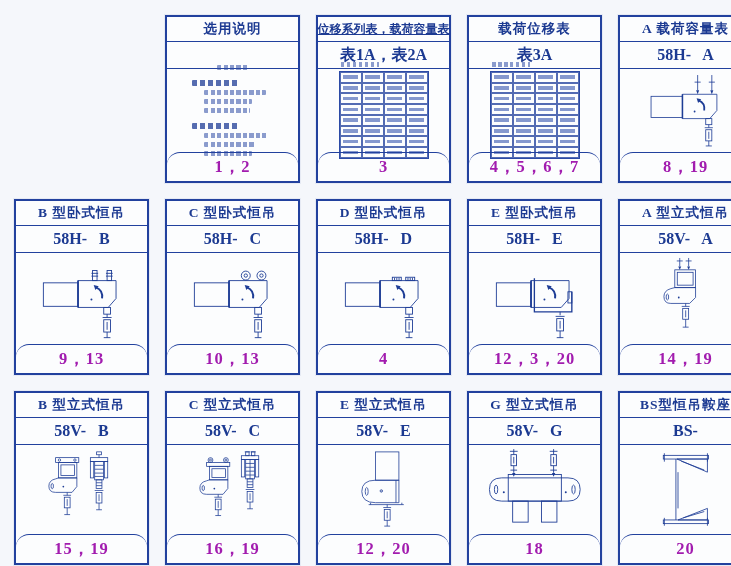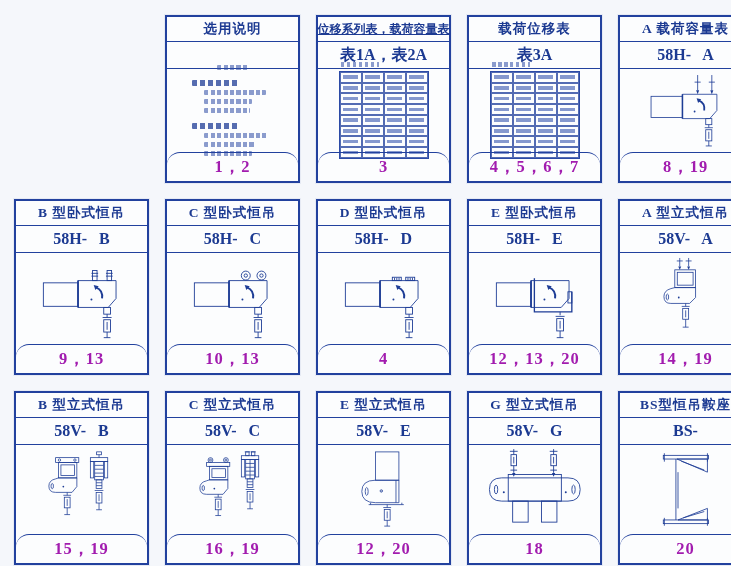--- a/index.html
+++ b/index.html
@@ -465,21 +465,21 @@
           <line x1="120" y1="116" x2="120" y2="130"></line>
           <line x1="120" y1="134" x2="120" y2="146"></line>
           <line x1="114" y1="146" x2="126" y2="146"></line>
         </g>
         <g fill="#1e3d96" stroke="none">
           <polygon points="96,52 105,54 99,61"></polygon>
             <circle cx="92" cy="78" r="1.8"></circle>
         </g>
       </svg>
     </div>
-    <div class="card-footer">12，13，20</div>
+    <div class="card-footer">12，3，20</div>
   </div>
 
   <div class="card r2 c5">
     <div class="card-title">A 型立式恒吊</div>
     <div class="card-sub">58V-   A</div>
     <div class="card-body">
       <svg viewBox="0 0 110 172">
         <g stroke="#1e3d96" fill="none" stroke-width="1.6">
           <line x1="44" y1="4" x2="44" y2="21"></line>
             <line x1="38" y1="10" x2="50" y2="10"></line>

